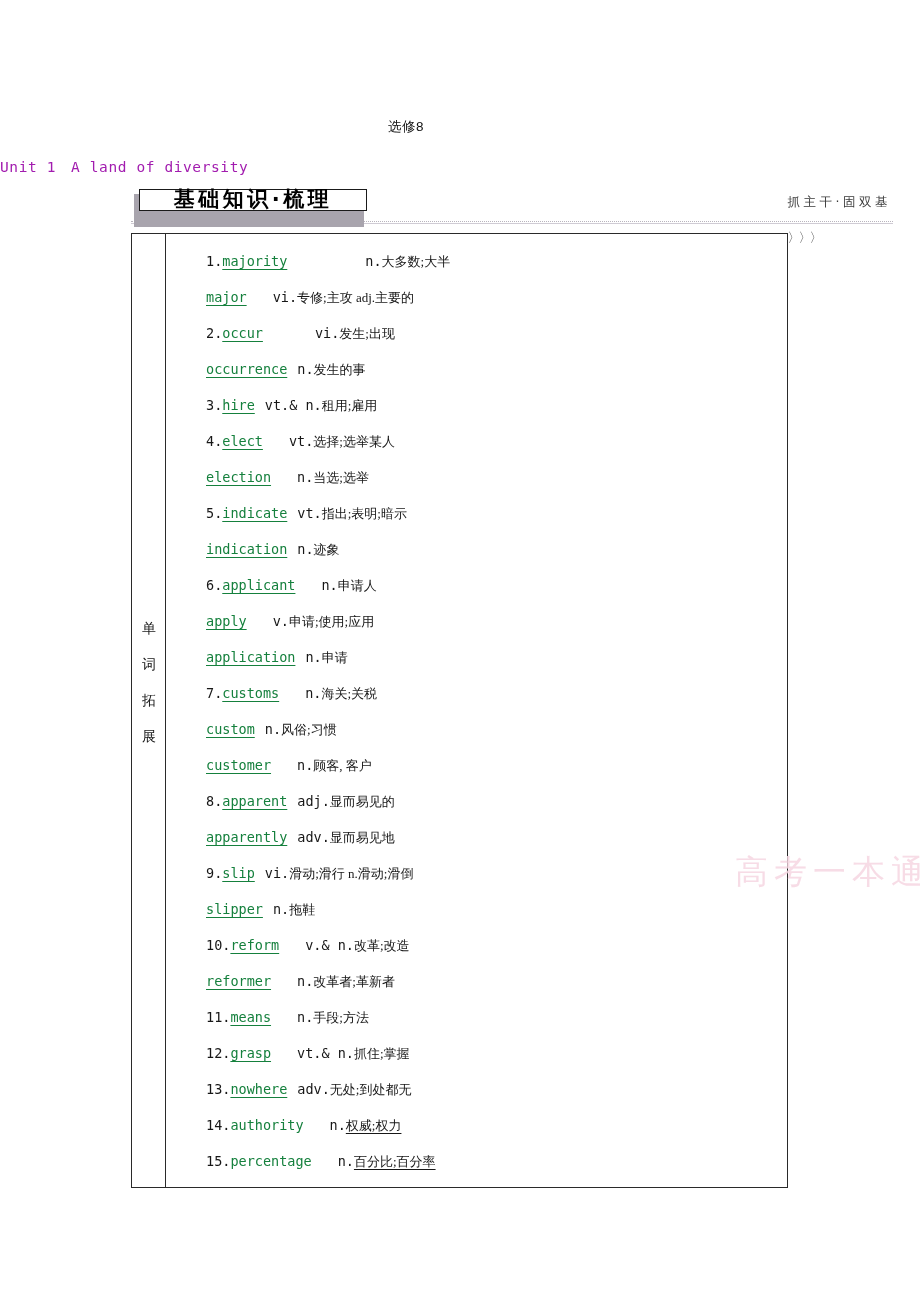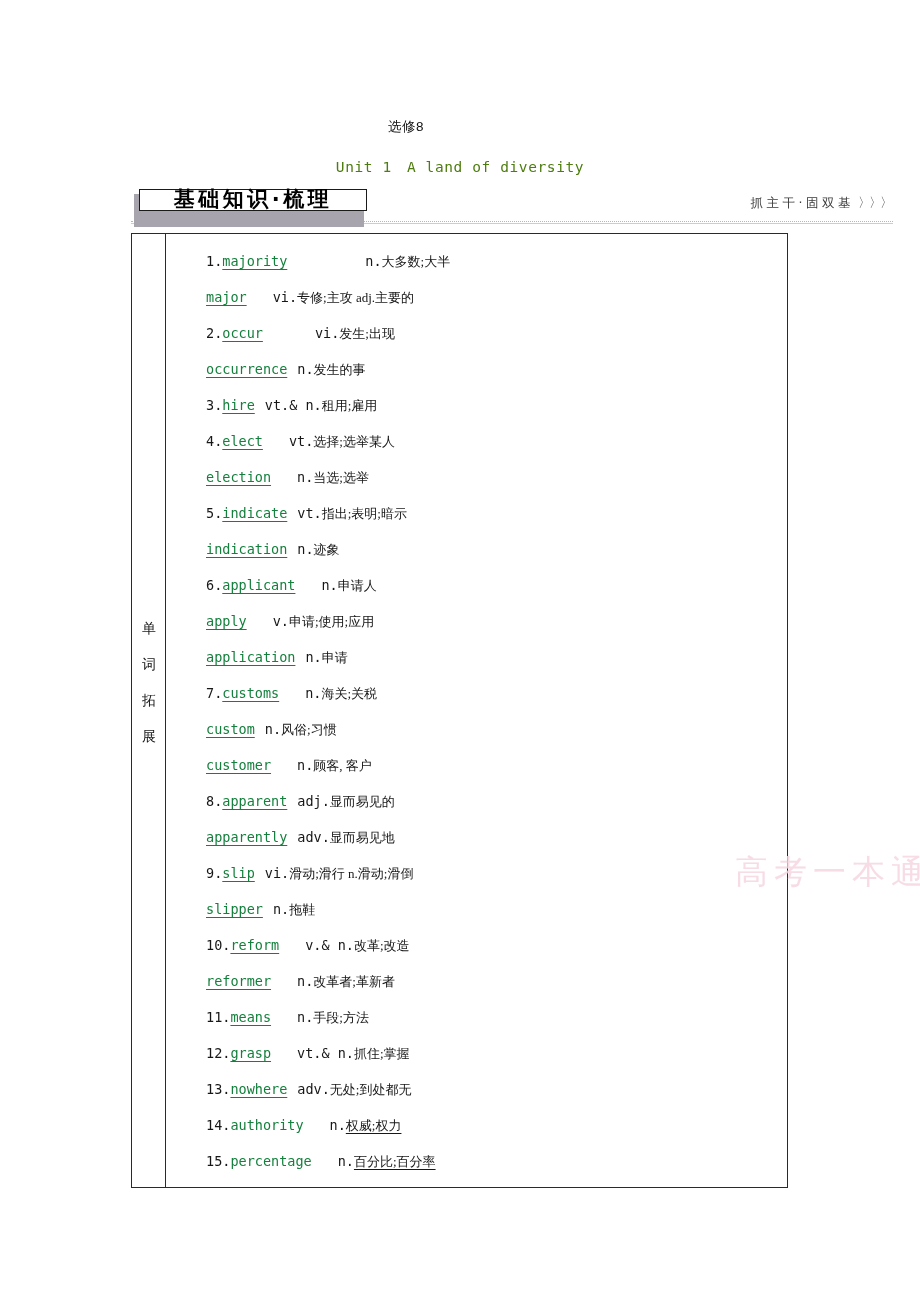--- a/index.html
+++ b/index.html
@@ -26,25 +26,25 @@
     font-family: Liberation Sans, sans-serif;
     font-size: 13.5px;
     letter-spacing: 0.5px;
     color: #111;
   }
   .unit-title {
     position: absolute;
     top: 158px;
     left: 0;
     width: 920px;
-    text-align: center;
+    text-align: left;
     font-family: "DejaVu Sans Mono", "Liberation Mono", monospace;
     font-size: 14.5px;
     letter-spacing: 0.6px;
-    color: #4d7c0f;
+    color: #a21caf;
   }
 
   
   .section-band {
     position: absolute;
     top: 188px;
     left: 131px;
     width: 762px;
     height: 42px;
   }
@@ -92,23 +92,24 @@
     letter-spacing: 3.5px;
     color: #000;
     white-space: nowrap;
     transform: translateY(-1px);
   }
   .band-right {
     position: absolute;
     right: 2px;
     top: 6px;
     display: flex;
-    align-items: center;
-    gap: 4px;
+    align-items: flex-start;
+    gap: 18px;
     color: #3a3a3a;
+    flex-direction: column;
   }
   .band-right-text {
     font-family: "DejaVu Sans", "Liberation Sans", sans-serif;
     font-size: 12.5px;
     letter-spacing: 3.5px;
     white-space: nowrap;
   }
   .chevrons {
     font-family: "DejaVu Sans", "Liberation Sans", sans-serif;
     font-size: 13px;

